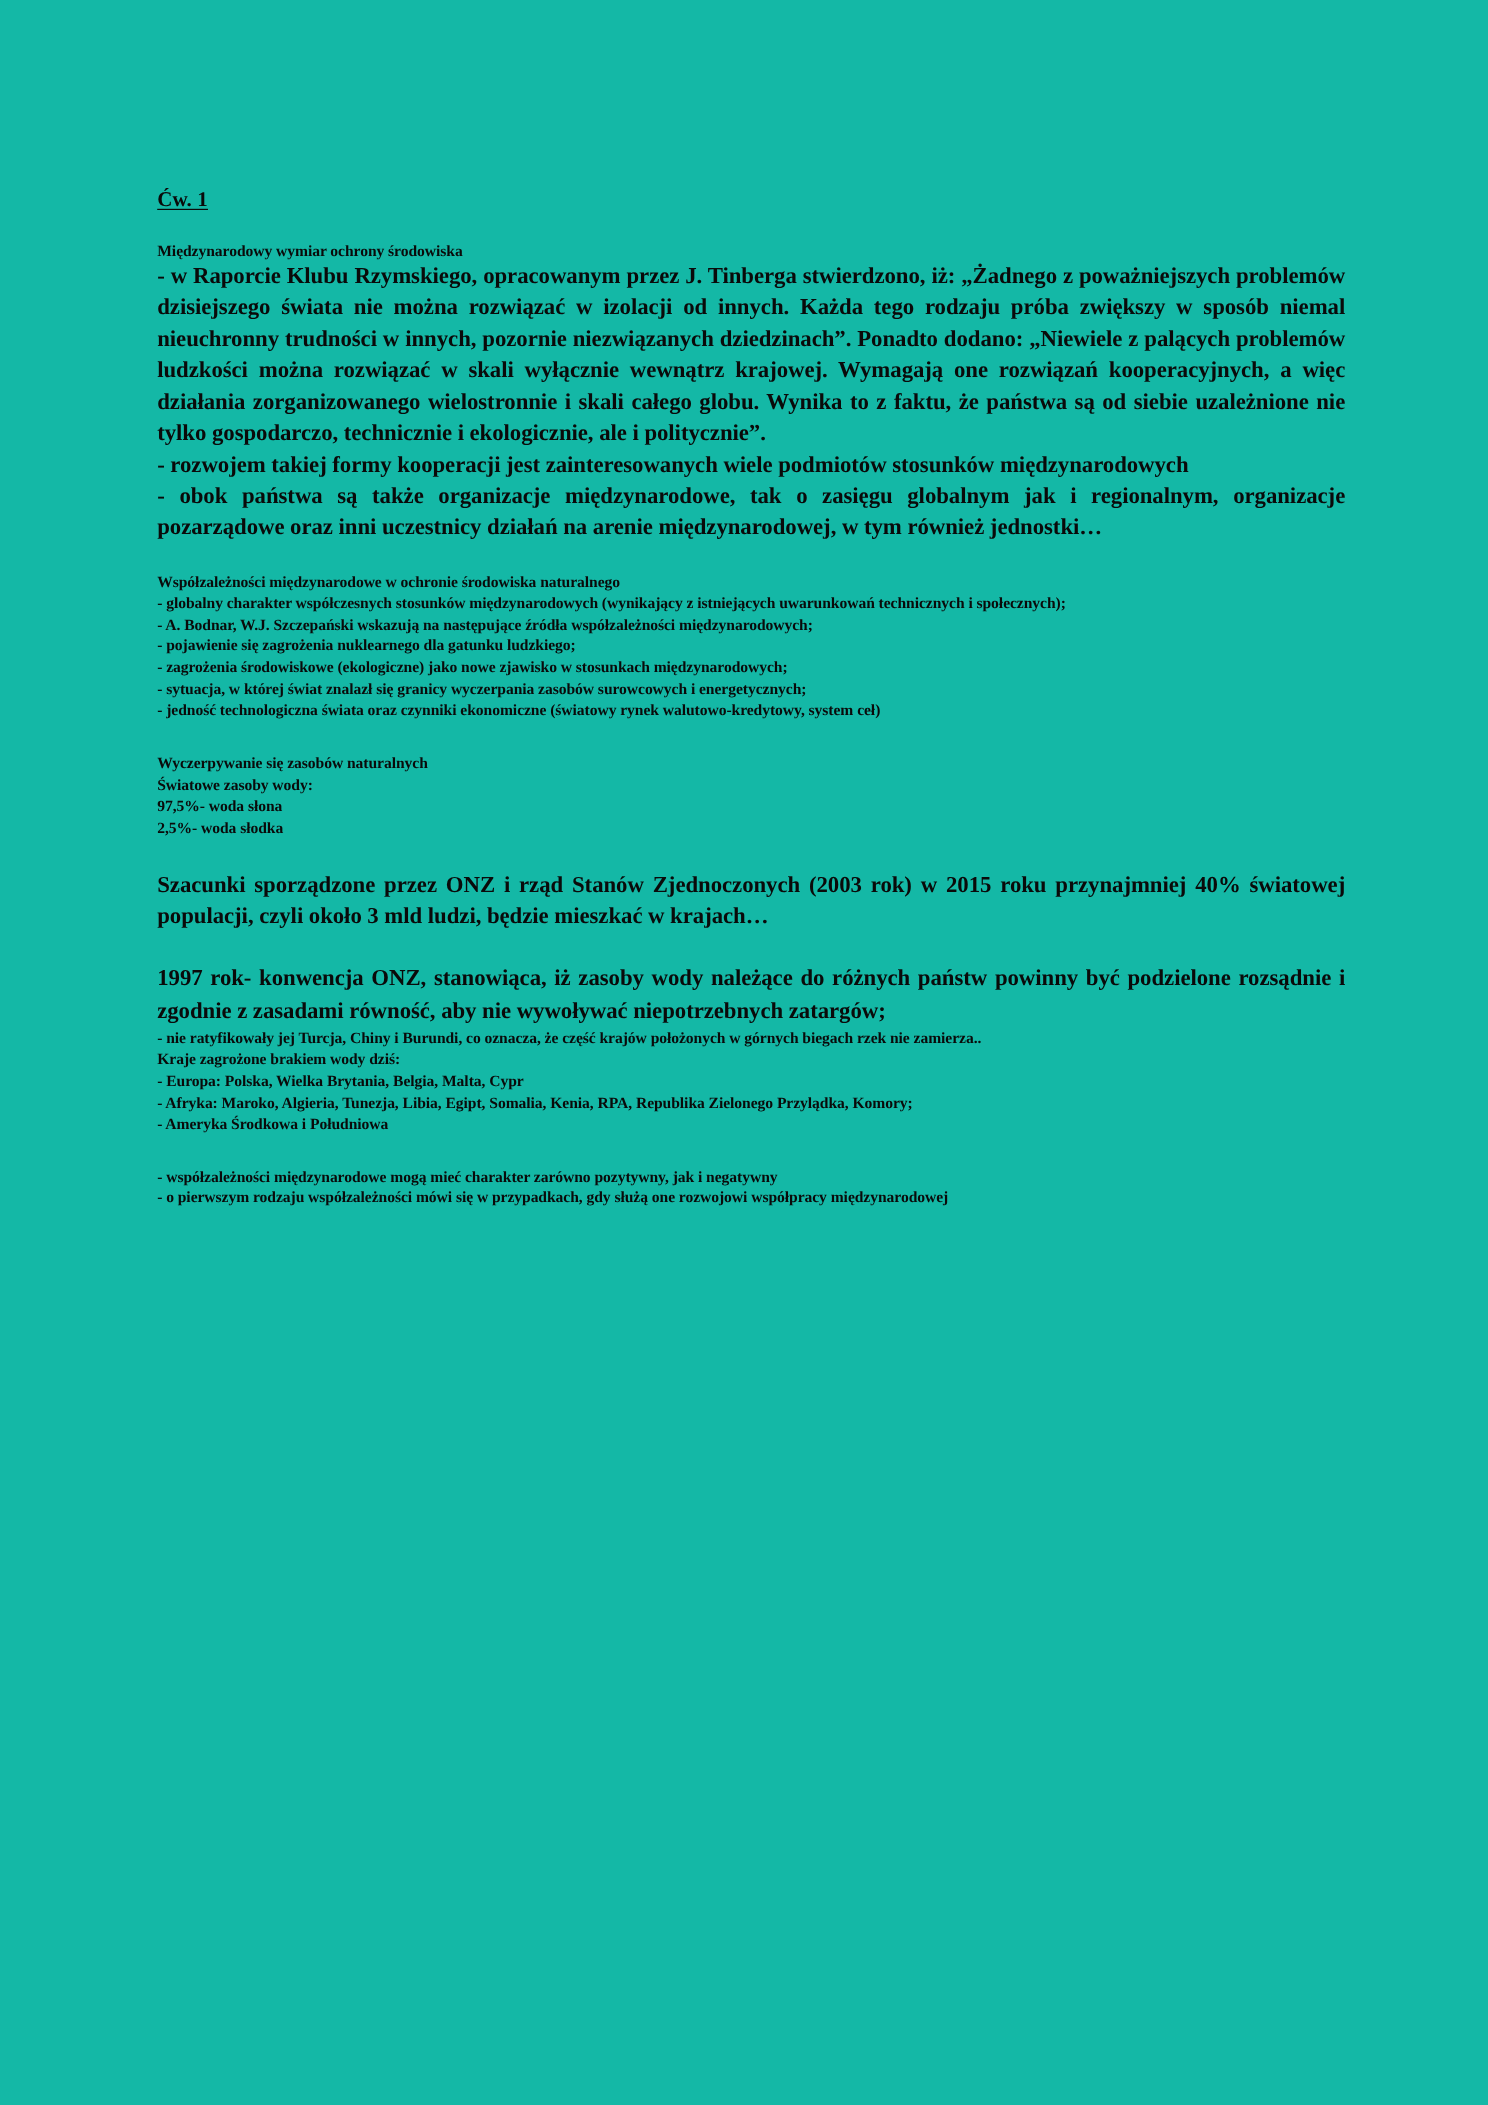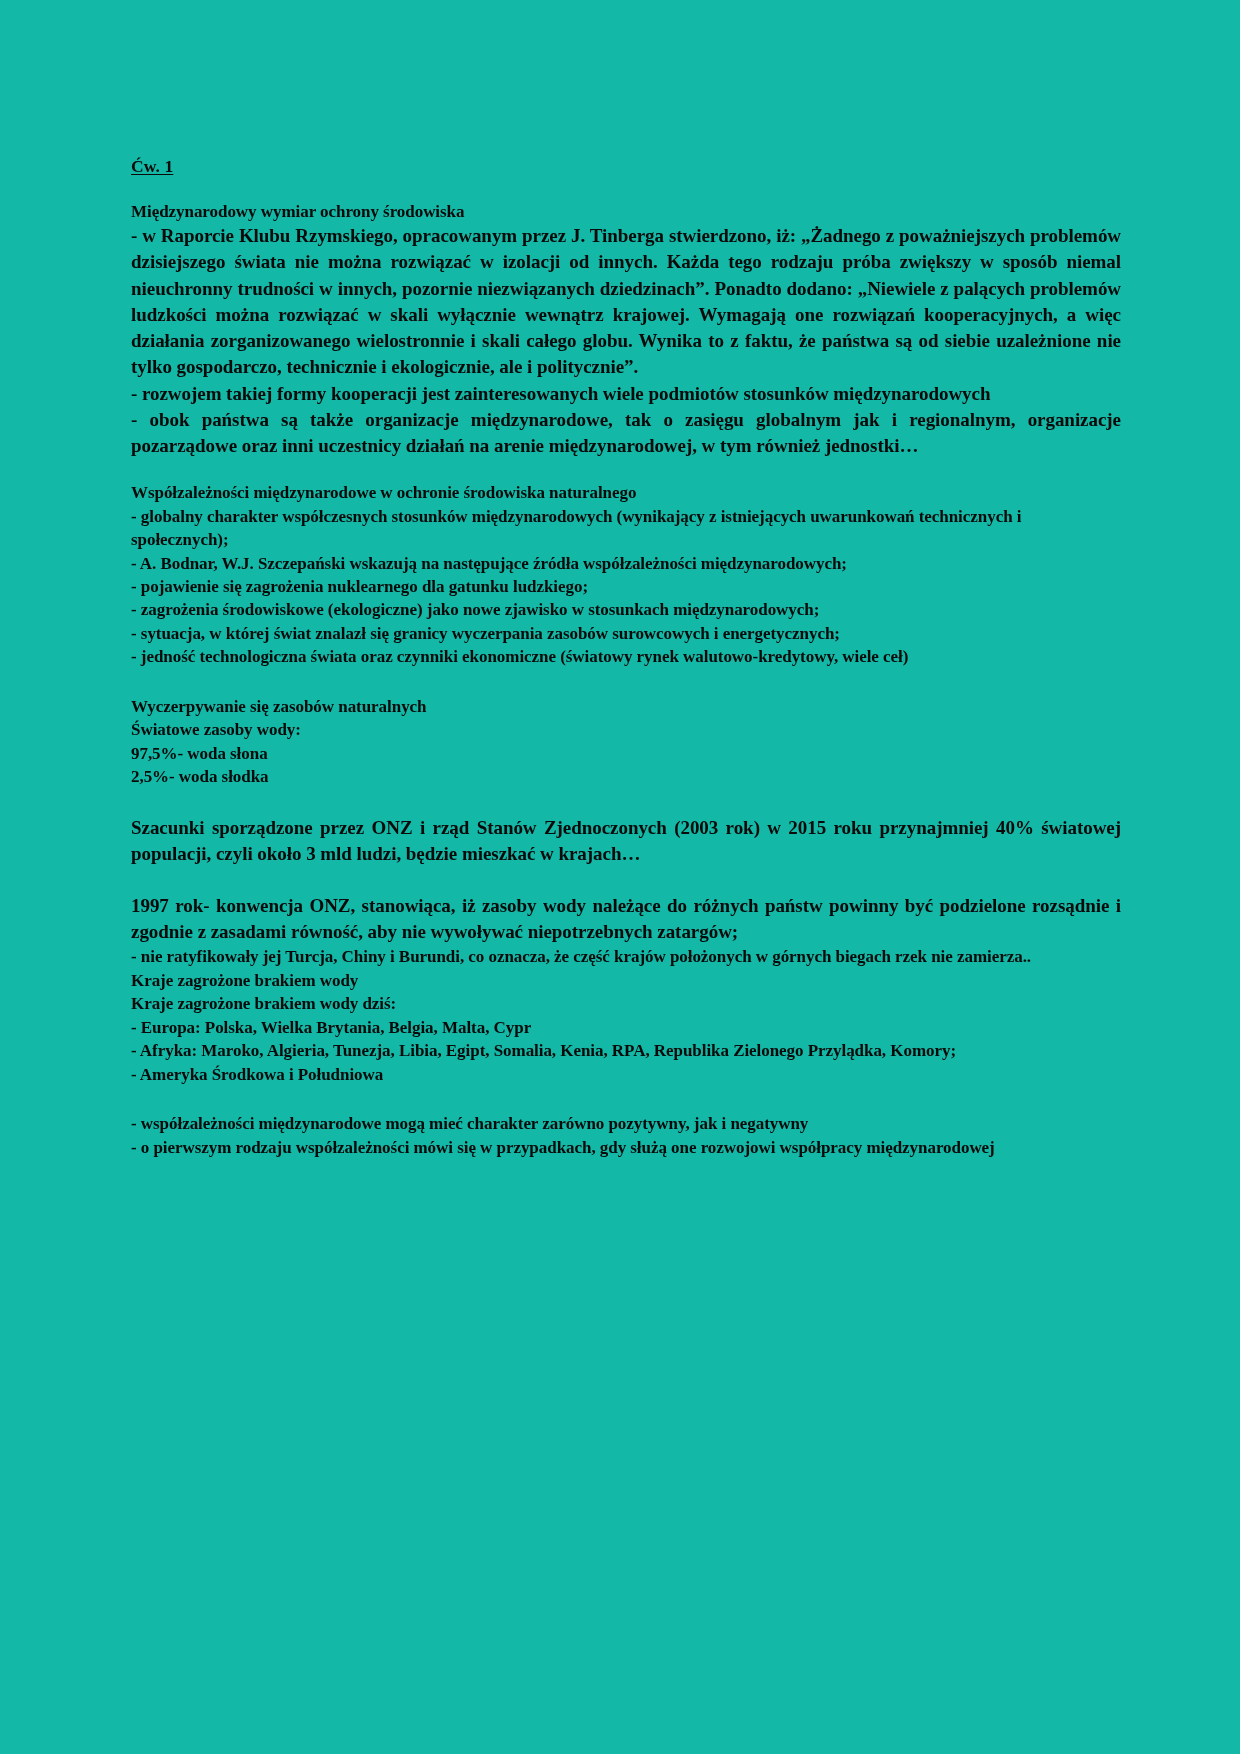--- a/index.html
+++ b/index.html
@@ -37,21 +37,21 @@
     margin: 0 0 22px 0;
     letter-spacing: 0.1px;
   }
   .block {
     margin: 0 0 20px 0;
   }
   .block.tight {
     margin-bottom: 0;
   }
   .line {
-    font-size: 17px;
+    font-size: 13px;
     font-weight: bold;
     line-height: 1.38;
     margin: 0;
     letter-spacing: -0.05px;
     white-space: pre-wrap;
   }
   .para {
     font-size: 19px;
     font-weight: bold;
     line-height: 1.38;
@@ -85,21 +85,21 @@
 
     <div class="spacer-md"></div>
 
     <div class="block tight">
       <p class="line">Współzależności międzynarodowe w ochronie środowiska naturalnego</p>
       <p class="line">- globalny charakter współczesnych stosunków międzynarodowych (wynikający z istniejących uwarunkowań technicznych i społecznych);</p>
       <p class="line">- A. Bodnar, W.J. Szczepański wskazują na następujące źródła współzależności międzynarodowych;</p>
       <p class="line">- pojawienie się zagrożenia nuklearnego dla gatunku ludzkiego;</p>
       <p class="line">- zagrożenia środowiskowe (ekologiczne) jako nowe zjawisko w stosunkach międzynarodowych;</p>
       <p class="line">- sytuacja, w której świat znalazł się granicy wyczerpania zasobów surowcowych i energetycznych;</p>
-      <p class="line">- jedność technologiczna świata oraz czynniki ekonomiczne (światowy rynek walutowo-kredytowy, wiele ceł)</p>
+      <p class="line">- jedność technologiczna świata oraz czynniki ekonomiczne (światowy rynek walutowo-kredytowy, system ceł)</p>
     </div>
 
     <div class="spacer-lg"></div>
 
     <div class="block tight">
       <p class="line">Wyczerpywanie się zasobów naturalnych</p>
       <p class="line">Światowe zasoby wody:</p>
       <p class="line">97,5%- woda słona</p>
       <p class="line">2,5%- woda słodka</p>
     </div>
@@ -108,21 +108,20 @@
 
     <div class="block tight">
       <p class="para lastline-left">Szacunki sporządzone przez ONZ i rząd Stanów Zjednoczonych (2003 rok) w 2015 roku przynajmniej 40% światowej populacji, czyli około 3 mld ludzi, będzie mieszkać w krajach…</p>
     </div>
 
     <div class="spacer-lg"></div>
 
     <div class="block tight">
       <p class="para lastline-left">1997 rok- konwencja ONZ, stanowiąca, iż zasoby wody należące do różnych państw powinny być podzielone rozsądnie i zgodnie z zasadami równość, aby nie wywoływać niepotrzebnych zatargów;</p>
       <p class="line">- nie ratyfikowały jej Turcja, Chiny i Burundi, co oznacza, że część krajów położonych w górnych biegach rzek nie zamierza..</p>
-      <p class="line">Kraje zagrożone brakiem wody</p>
       <p class="line">Kraje zagrożone brakiem wody dziś:</p>
       <p class="line">- Europa: Polska, Wielka Brytania, Belgia, Malta, Cypr</p>
       <p class="line">- Afryka: Maroko, Algieria, Tunezja, Libia, Egipt, Somalia, Kenia, RPA, Republika Zielonego Przylądka, Komory;</p>
       <p class="line">- Ameryka Środkowa i Południowa</p>
     </div>
 
     <div class="spacer-lg"></div>
 
     <div class="block tight">
       <p class="line">- współzależności międzynarodowe mogą mieć charakter zarówno pozytywny, jak i negatywny</p>

